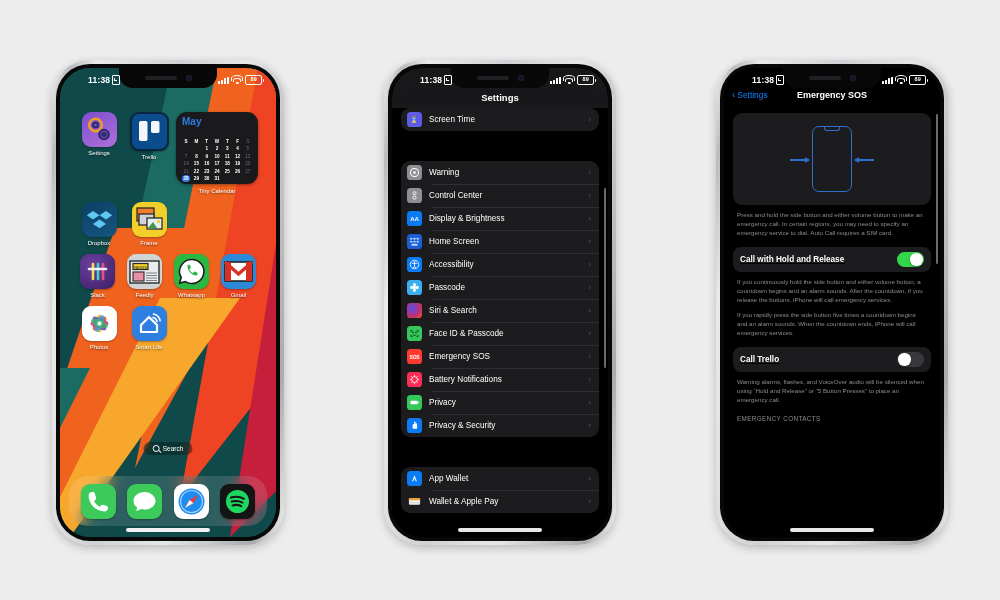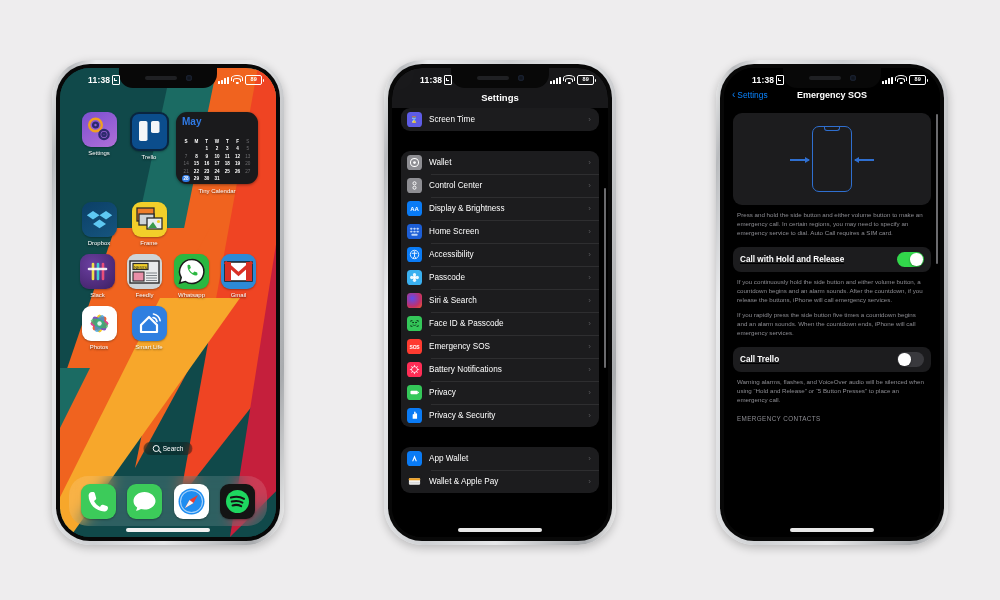--- a/index.html
+++ b/index.html
@@ -124,21 +124,21 @@
   
   #phone2{left:384px;top:60px;}
   .ios-dark{position:absolute;inset:0;background:#000;}
   .nav-lg{
     position:absolute;top:0;left:0;right:0;height:40px;z-index:30;
     background:rgba(28,28,30,.86);backdrop-filter:blur(14px);
     display:flex;align-items:flex-end;justify-content:center;padding-bottom:5px;box-sizing:border-box;
   }
   .nav-lg .t{font-size:9.5px;color:#fff;font-weight:bold;}
   .set-scroll{position:absolute;top:24px;left:0;right:0;bottom:0;padding:0 9px;box-sizing:border-box;}
-  .set-group{background:#1c1c1e;border-radius:9px;overflow:hidden;margin-bottom:20px;}
+  .set-group{background:#1c1c1e;border-radius:9px;overflow:hidden;margin-bottom:30px;}
   .set-row{display:flex;align-items:center;height:23px;padding-left:6px;box-sizing:border-box;position:relative;}
   .set-row + .set-row:before{content:"";position:absolute;left:30px;right:0;top:0;height:.5px;background:#2e2e30;}
   .sico{width:15px;height:15px;border-radius:3.6px;flex:0 0 auto;display:flex;align-items:center;justify-content:center;color:#fff;font-size:6.5px;font-weight:bold;overflow:hidden;position:relative;}
   .set-label{flex:1;margin-left:7px;font-size:8.2px;color:#fff;}
   .chev{margin-right:8px;color:#57575a;font-size:8px;line-height:1;}
   .scrollbar{position:absolute;right:2px;width:2px;border-radius:2px;background:#6a6a6d;}
 
   
   #phone3{left:716px;top:60px;}
   .nav-sm{
@@ -473,21 +473,21 @@
           </div>
 
           <div class="set-group">
             <div class="set-row">
               <div class="sico" style="background:#8e8e93;">
                 <svg width="11" height="11" viewBox="0 0 12 12">
                     <circle cx="6" cy="6" r="4.4" fill="none" stroke="#fff" stroke-width="1.1"></circle>
                     <circle cx="6" cy="6" r="1.5" fill="#fff"></circle>
                   </svg>
               </div>
-              <div class="set-label">Wallet</div>
+              <div class="set-label">Warning</div>
               <div class="chev">›</div>
             </div>
             <div class="set-row">
               <div class="sico" style="background:#8e8e93;">
                 <svg width="11" height="11" viewBox="0 0 12 12">
                     <circle cx="6" cy="3.6" r="1.7" fill="none" stroke="#fff" stroke-width="1"></circle>
                     <circle cx="6" cy="8.4" r="1.7" fill="none" stroke="#fff" stroke-width="1"></circle>
                   </svg>
               </div>
               <div class="set-label">Control Center</div>

